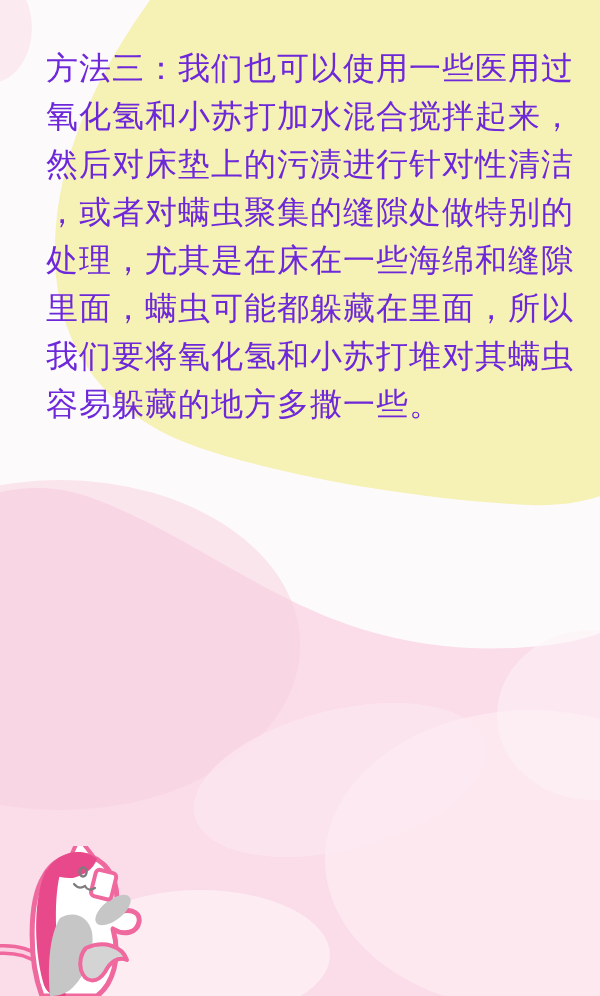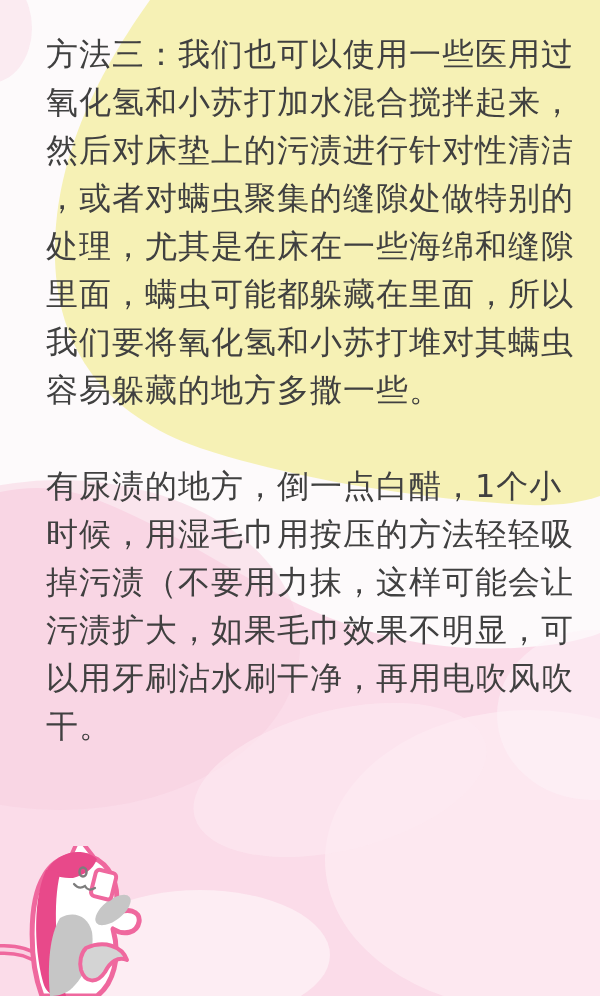--- a/index.html
+++ b/index.html
@@ -7,22 +7,22 @@
     position:relative;
     width:600px;height:996px;
     overflow:hidden;
     font-family:"DejaVu Sans",sans-serif;
     background:#fdfafb;
   }
   .bg{position:absolute;left:0;top:0;width:600px;height:996px;display:block;}
   .cat{position:absolute;left:-14px;top:846px;width:170px;height:150px;display:block;}
   .content{
     position:absolute;
-    left:46px;top:30px;width:520px;
-    color:#404040;
+    left:46px;top:44px;width:520px;
+    color:#6d28d9;
   }
   .content p{
     margin:0 0 48px 0;
     font-size:32px;
     line-height:48px;
     letter-spacing:1px;
     white-space:pre;
     font-weight:400;
   }
 </style>
@@ -110,21 +110,15 @@
 
   <div class="content">
     <p>方法三：我们也可以使用一些医用过
 氧化氢和小苏打加水混合搅拌起来，
 然后对床垫上的污渍进行针对性清洁
 ，或者对螨虫聚集的缝隙处做特别的
 处理，尤其是在床在一些海绵和缝隙
 里面，螨虫可能都躲藏在里面，所以
 我们要将氧化氢和小苏打堆对其螨虫
 容易躲藏的地方多撒一些。</p>
-    <p>有尿渍的地方，倒一点白醋，1个小
-时候，用湿毛巾用按压的方法轻轻吸
-掉污渍（不要用力抹，这样可能会让
-污渍扩大，如果毛巾效果不明显，可
-以用牙刷沾水刷干净，再用电吹风吹
-干。</p>
   </div>
 
 </div>
 
 </body></html>

